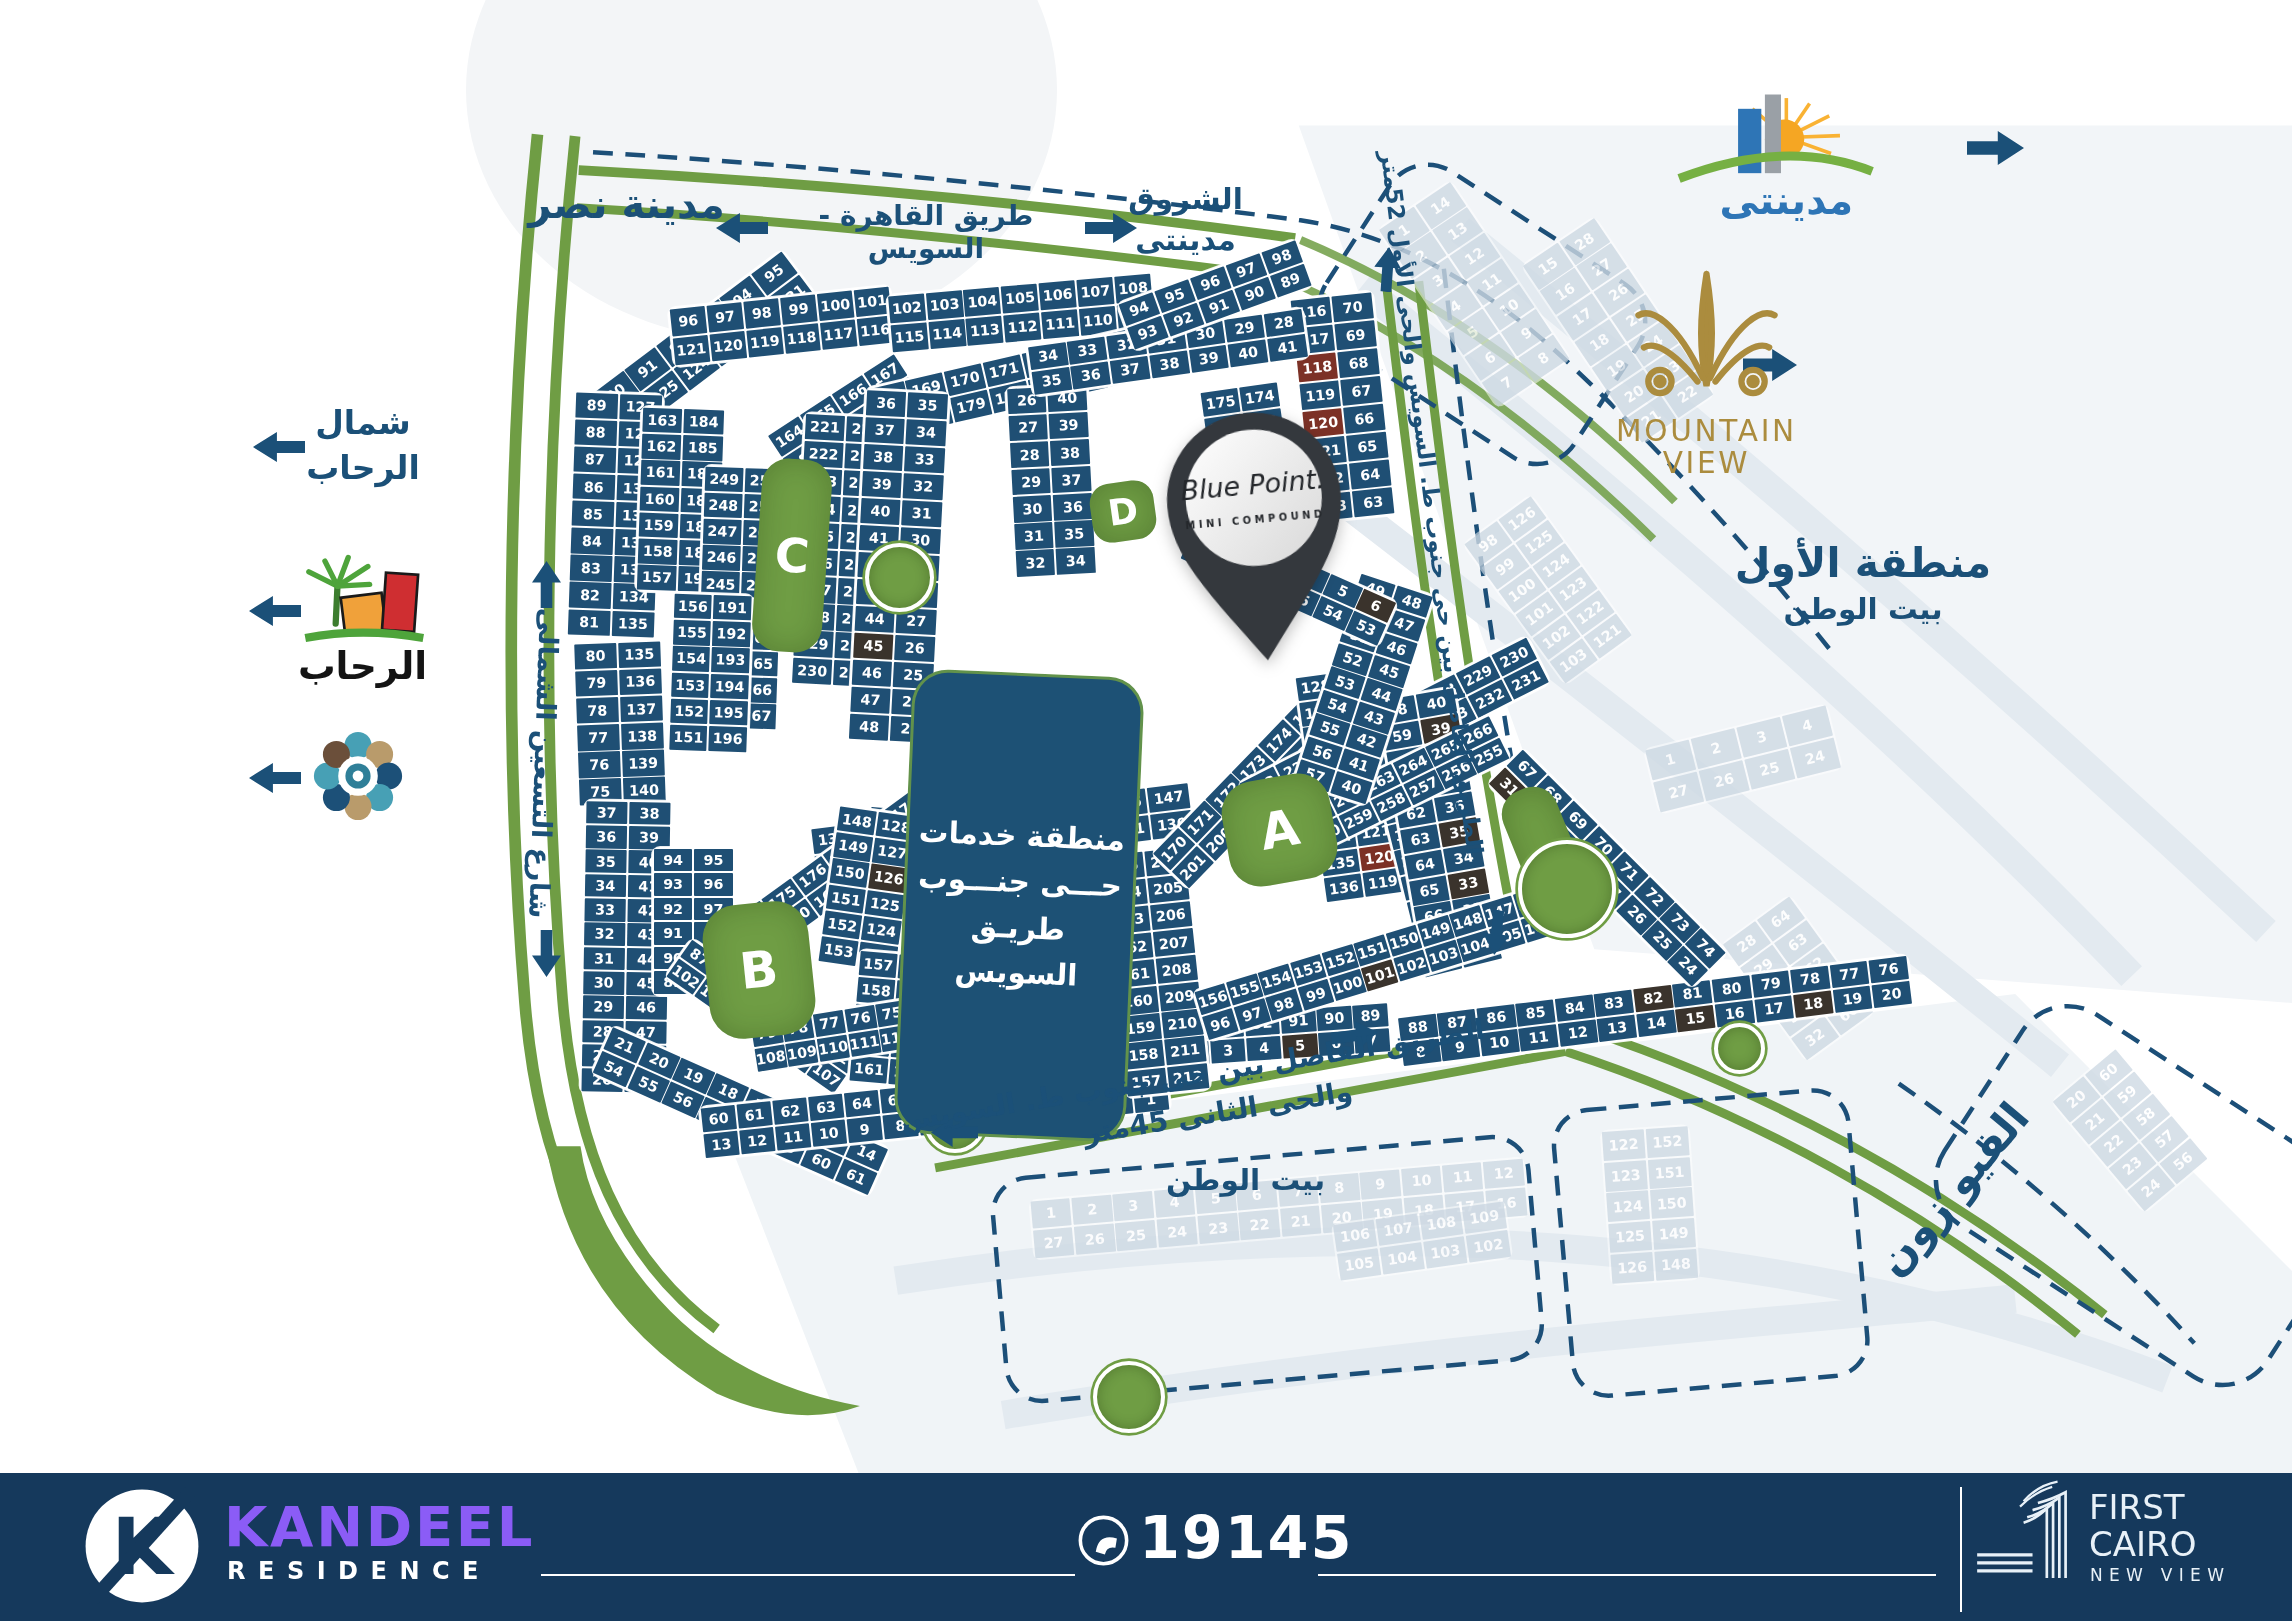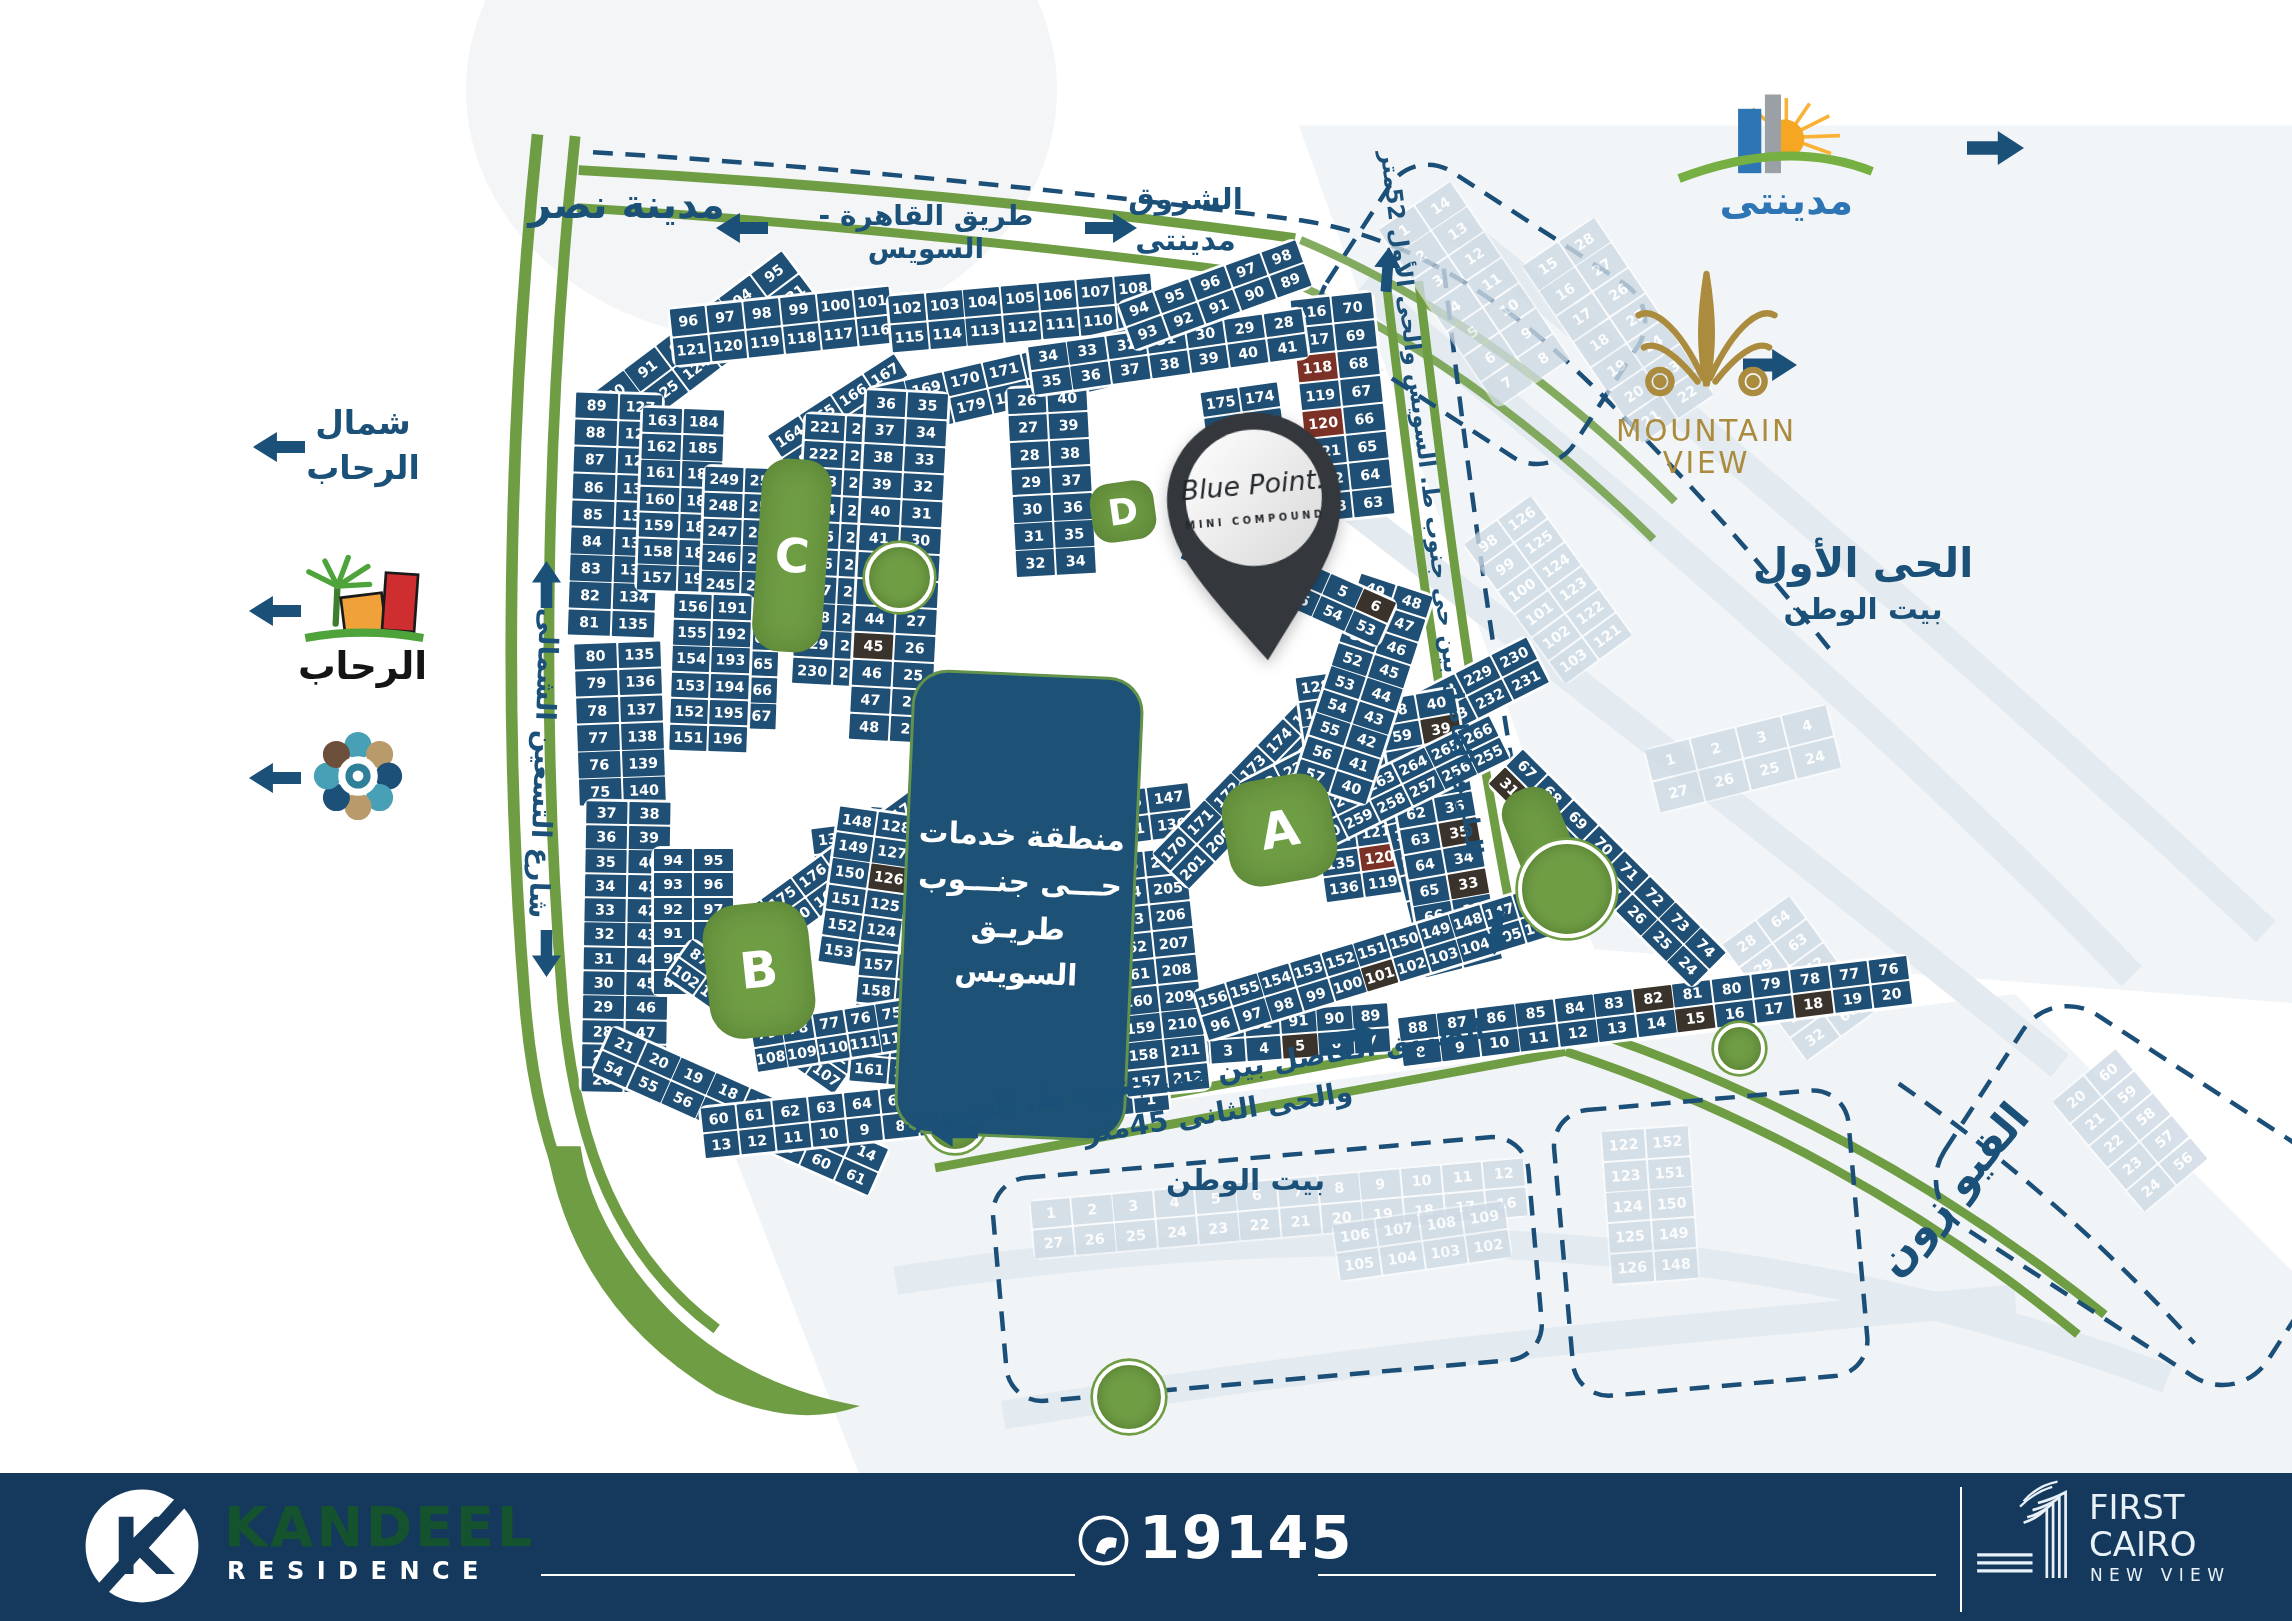--- a/index.html
+++ b/index.html
@@ -24,21 +24,21 @@
   .rl{position:absolute;color:var(--navy);font-weight:700;text-align:center;z-index:4;white-space:nowrap;}
   .lbl{position:absolute;color:var(--navy);z-index:4;text-align:center;font-weight:800;}
   .lbl .l2{font-weight:700;}
   .lake{position:absolute;left:903px;top:673px;width:226px;height:459px;background:var(--lake);
         border-radius:36px;transform:rotate(2.5deg);z-index:3;display:flex;align-items:center;justify-content:center;
         border:3.6px solid rgba(111,157,68,.85);}
   .lake-text{color:#fff;font-weight:700;font-size:29.6px;text-align:center;line-height:1.55;}
   .pin{position:absolute;left:1145px;top:399px;z-index:6;transform:rotate(-5deg);filter:drop-shadow(0 5.4px 7.2px rgba(0,0,0,.25));}
   .footer{position:absolute;left:0;top:1473px;width:2293px;height:148px;background:var(--footer);z-index:7;}
   .f-line{position:absolute;height:2.7px;background:#fff;z-index:8;}
-  .kandeel-name{position:absolute;left:224px;top:1494px;color:#14532d;font-size:56px;font-weight:800;letter-spacing:2.7px;z-index:8;}
+  .kandeel-name{position:absolute;left:224px;top:1494px;color:#8b5cf6;font-size:56px;font-weight:800;letter-spacing:2.7px;z-index:8;}
   .kandeel-sub{position:absolute;left:227px;top:1557px;color:#fff;font-size:24px;font-weight:700;letter-spacing:12.5px;z-index:8;}
   .phone-num{position:absolute;left:1139px;top:1503px;color:#fff;font-size:59px;font-weight:800;z-index:8;letter-spacing:1.8px;}
   .fc-text{position:absolute;color:#e8f1f8;z-index:8;font-weight:400;}
   .watermark{position:absolute;left:466px;top:-161px;width:591px;height:502px;border-radius:50%;
              background:#f3f5f7;z-index:0;}
 </style>
 </head>
 <body>
 
 <div class="stage">
@@ -1052,21 +1052,21 @@
       <circle cx="58" cy="130" r="13"></circle>
         <circle cx="58" cy="130" r="4" fill="#ab8c3e"></circle>
       <circle cx="162" cy="130" r="13"></circle>
         <circle cx="162" cy="130" r="4" fill="#ab8c3e"></circle>
     </g>
     <text x="110" y="196" text-anchor="middle" font-size="33" letter-spacing="3" fill="#ab8c3e" font-family="Liberation Serif, serif">MOUNTAIN</text>
     <text x="110" y="232" text-anchor="middle" font-size="33" letter-spacing="3" fill="#ab8c3e" font-family="Liberation Serif, serif">VIEW</text>
   </svg>
 
   <div class="lbl" dir="rtl" style="left:1724px;top:537px;width:278px;font-size:41px;line-height:1.3;">
-    <div>الحى الأول</div>
+    <div>منطقة الأول</div>
     <div class="l2" style="font-size:29.6px;">بيت الوطن</div>
   </div>
 
   <div class="lbl" dir="rtl" style="left:1102px;top:1161px;width:287px;font-size:41px;line-height:1.3;">
     <div class="l2" style="font-size:29.6px;">بيت الوطن</div>
   </div>
 
   <div class="lbl" dir="rtl" style="left:1827px;top:1164px;width:251px;font-size:43px;transform:rotate(-50deg);">الفيو زون</div>
 
   <div class="footer">

